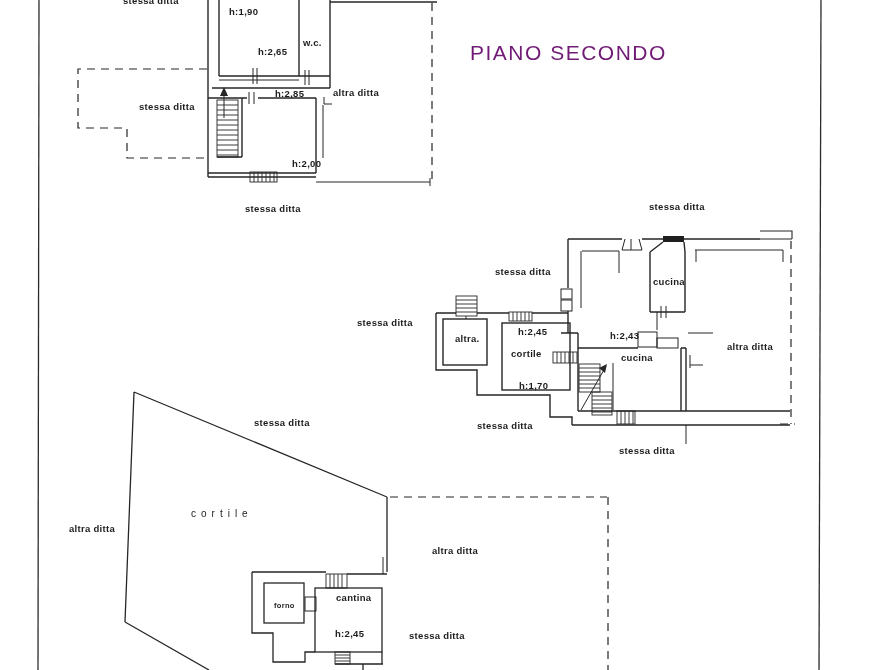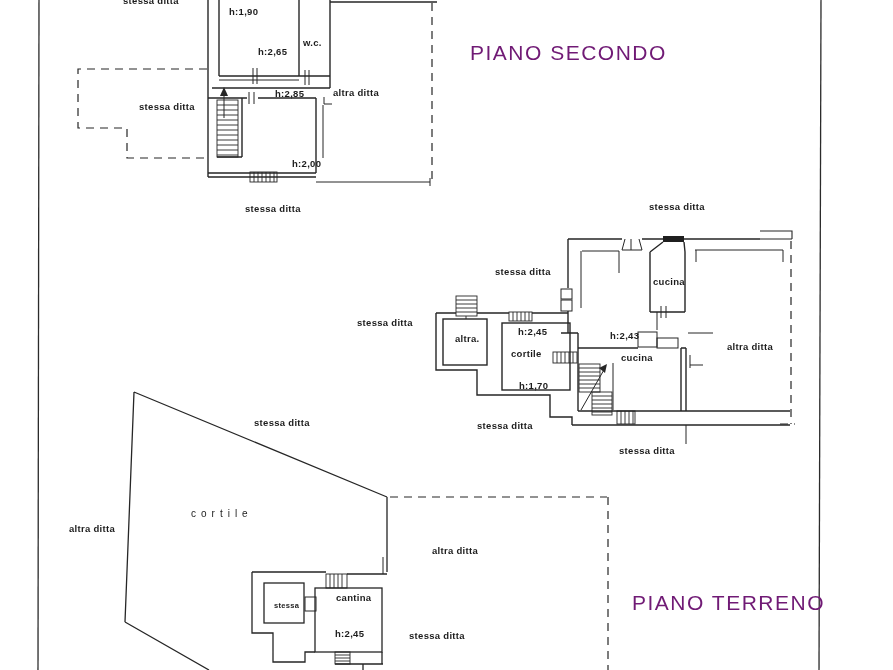--- a/index.html
+++ b/index.html
@@ -170,21 +170,20 @@
       <rect x="315" y="588" width="67" height="64"></rect>
       <g stroke-width="0.9">
         <rect x="335" y="652" width="15" height="12"></rect>
         <path d="M335,655 H350 M335,658 H350 M335,661 H350"></path>
       </g>
       <path d="M335,664 L383,664 M363,664 L363,670 M382,652 L382,664"></path>
     </g>
   </svg>
 
   <div class="title" style="left:470px;top:41px">PIANO SECONDO</div>
-  <div class="title" style="left:632px;top:591px">PIANO TERRENO</div>
 
   <div class="lbl" style="left:123px;top:-5px">stessa ditta</div>
   <div class="lbl" style="left:229px;top:6px">h:1,90</div>
   <div class="lbl" style="left:303px;top:37px">w.c.</div>
   <div class="lbl" style="left:258px;top:46px">h:2,65</div>
   <div class="lbl" style="left:333px;top:87px">altra ditta</div>
   <div class="lbl" style="left:139px;top:101px">stessa ditta</div>
   <div class="lbl" style="left:275px;top:88px">h:2,85</div>
   <div class="lbl" style="left:292px;top:158px">h:2,00</div>
   <div class="lbl" style="left:245px;top:203px">stessa ditta</div>
@@ -200,18 +199,18 @@
   <div class="lbl" style="left:610px;top:330px">h:2,43</div>
   <div class="lbl" style="left:621px;top:352px">cucina</div>
   <div class="lbl" style="left:727px;top:341px">altra ditta</div>
   <div class="lbl" style="left:477px;top:420px">stessa ditta</div>
   <div class="lbl" style="left:619px;top:445px">stessa ditta</div>
 
   <div class="lbl" style="left:254px;top:417px">stessa ditta</div>
   <div class="lbl spaced" style="left:191px;top:508px">cortile</div>
   <div class="lbl" style="left:69px;top:523px">altra ditta</div>
   <div class="lbl" style="left:432px;top:545px">altra ditta</div>
-  <div class="lbl tiny" style="left:274px;top:601px">stessa</div>
+  <div class="lbl tiny" style="left:274px;top:601px">forno</div>
   <div class="lbl" style="left:336px;top:592px">cantina</div>
   <div class="lbl" style="left:335px;top:628px">h:2,45</div>
   <div class="lbl" style="left:409px;top:630px">stessa ditta</div>
 
 </div>
 
 </body></html>

